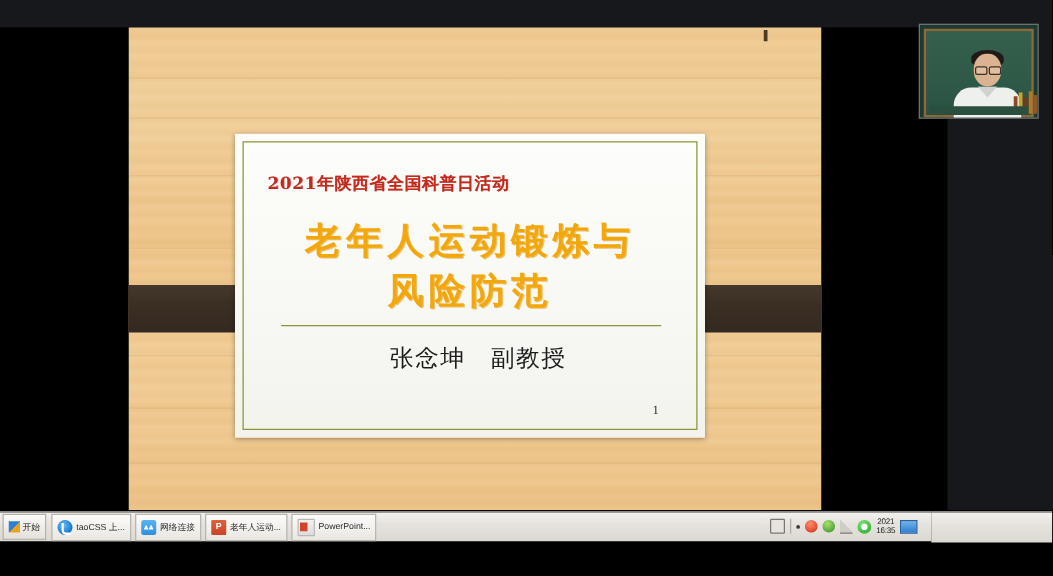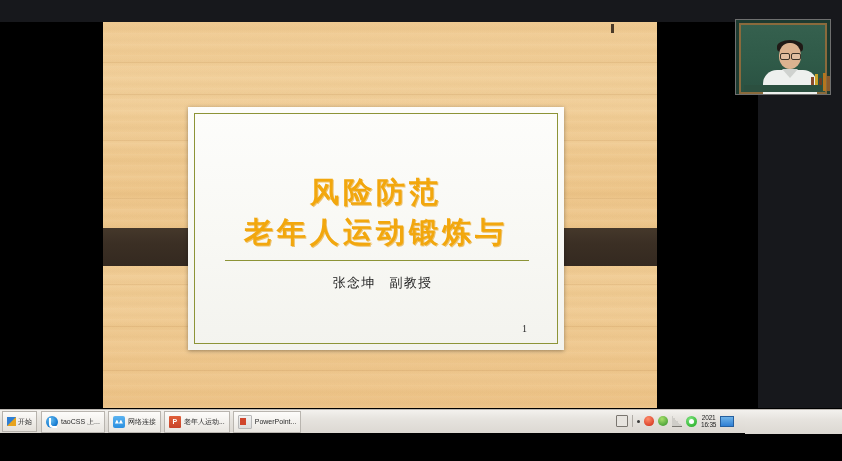--- a/index.html
+++ b/index.html
@@ -149,21 +149,21 @@
     top: 146px;
     height: 1px;
     background: #8d9437;
   }
   .byline {
     position: absolute;
     left: 13px; right: 0;
     top: 160px;
     text-align: center;
     font-family: "DejaVu Sans", "Liberation Sans", sans-serif;
-    font-size: 13px;
+    font-size: 19px;
     letter-spacing: 1.2px;
     color: #1c1c1c;
   }
   .affil {
     position: absolute;
     left: 0; right: 0;
     top: 187px;
     text-align: center;
     font-family: "DejaVu Sans", "Liberation Sans", sans-serif;
     font-size: 13px;
@@ -464,24 +464,25 @@
     <div class="pointer-mark"></div>
 
     <div class="deco-bar deco-bar-left"></div>
     <div class="deco-bar deco-bar-right"></div>
     <div class="deco-cap deco-cap-left"></div>
     <div class="deco-cap deco-cap-right"></div>
 
     <div id="card">
       <div id="card-inner">
 
+        <div class="kicker">2021年陕西省全国科普日活动</div>
 
         <div class="maintitle">
+          <div>老年人运动锻炼与</div>
           <div>风险防范</div>
-          <div>老年人运动锻炼与</div>
         </div>
 
         <div class="rule"></div>
 
         <div class="byline">张念坤　副教授</div>
 
 
         <div class="slideno">1</div>
       </div>
     </div>

